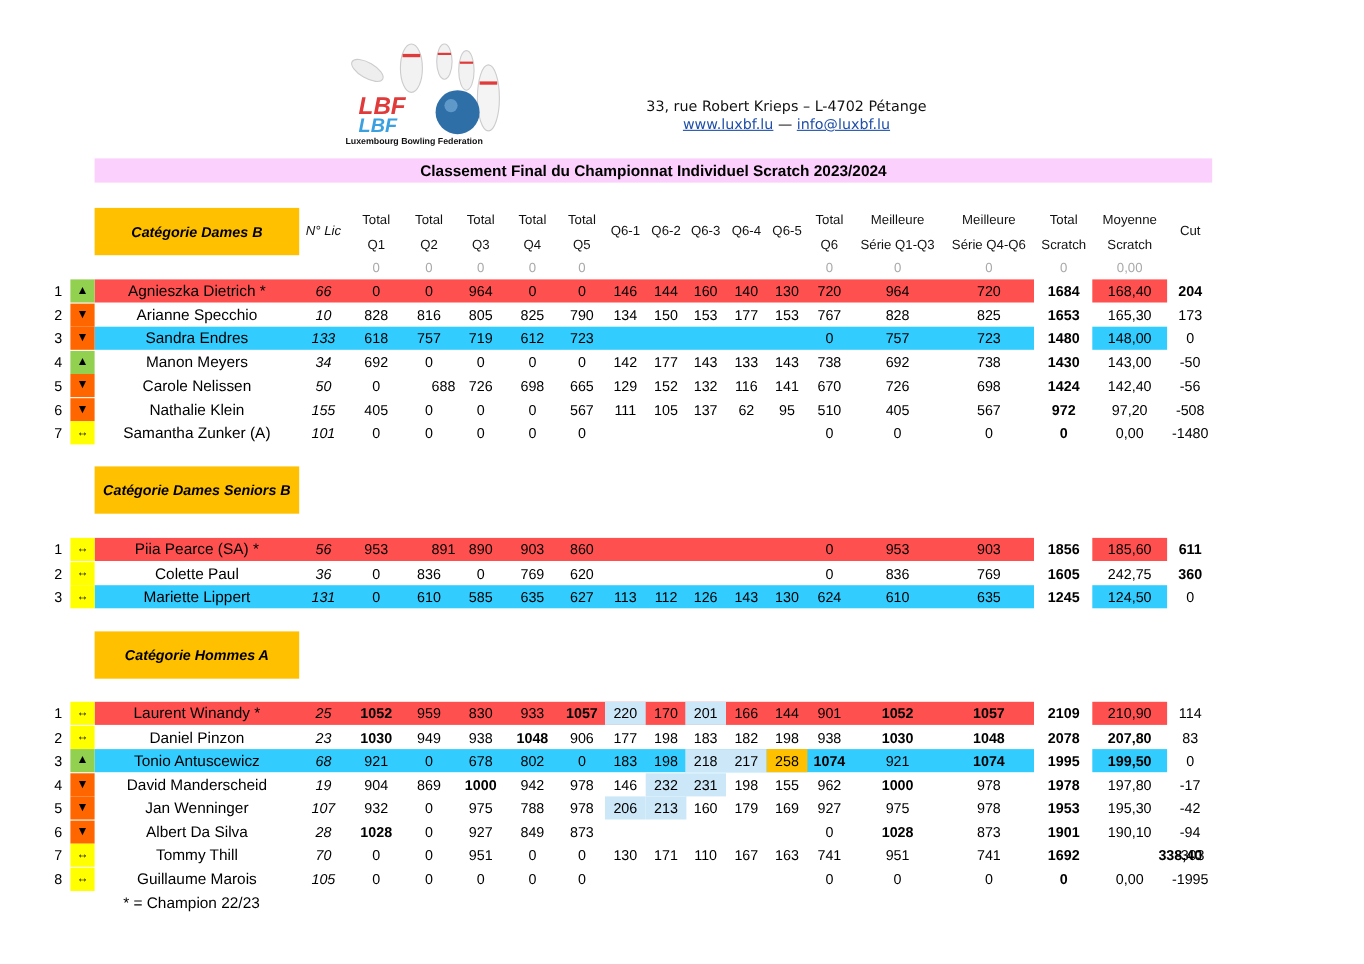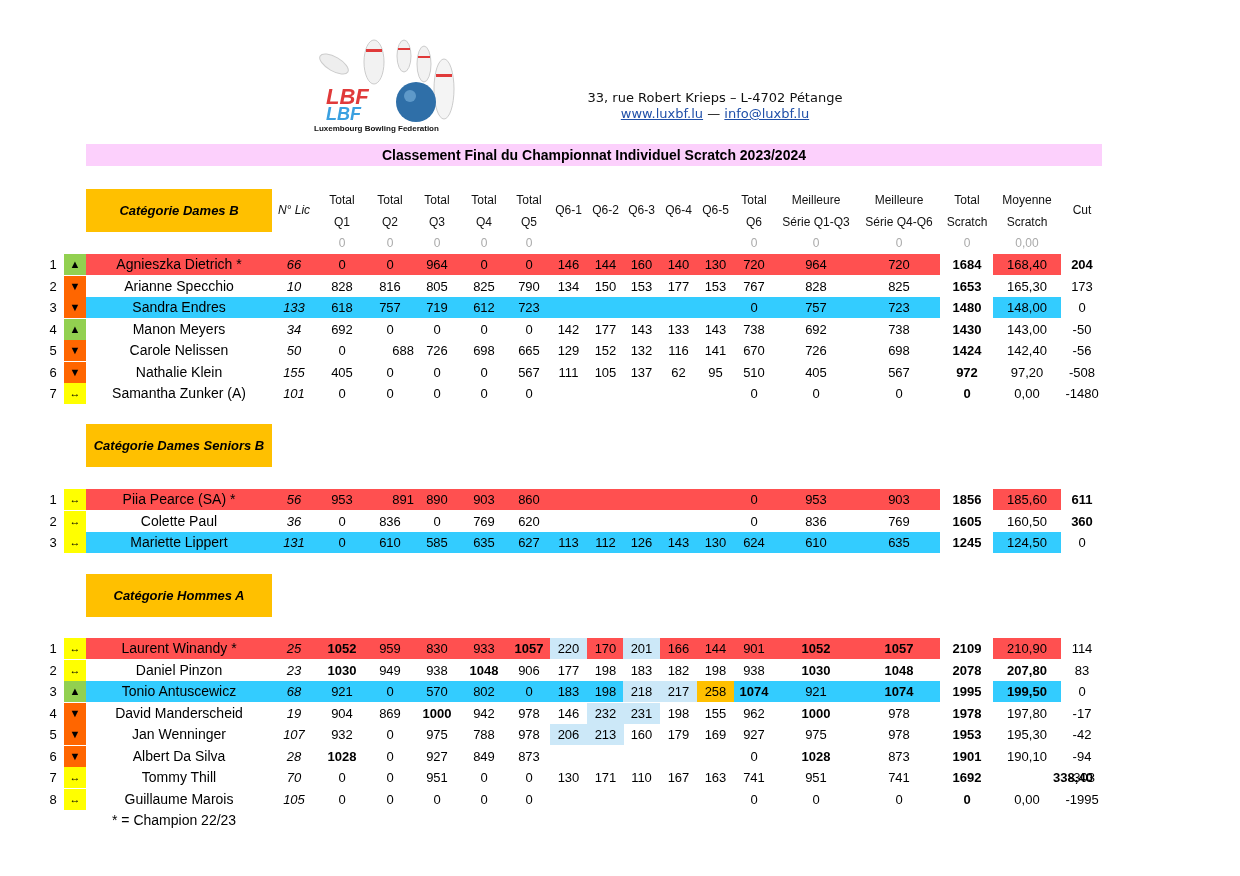--- a/index.html
+++ b/index.html
@@ -336,21 +336,21 @@
       <span class="" style="left: 505px; width: 48px;">620</span>
       <span class="" style="left: 550px; width: 37px;"></span>
       <span class="" style="left: 587px; width: 37px;"></span>
       <span class="" style="left: 623px; width: 37px;"></span>
       <span class="" style="left: 660px; width: 37px;"></span>
       <span class="" style="left: 697px; width: 37px;"></span>
       <span class="" style="left: 734px; width: 40px;">0</span>
       <span class="" style="left: 774px; width: 84px;">836</span>
       <span class="" style="left: 858px; width: 82px;">769</span>
       <span class="b" style="left: 944px; width: 46px;">1605</span>
-      <span class="" style="left: 993px; width: 68px;">160,50</span>
+      <span class="" style="left: 993px; width: 68px;">242,75</span>
       <span class="b" style="left: 1062px; width: 40px;">360</span>
     </div>
     <div class="row" style="top: 532px;">
       <span class="band hl-blue" style="left: 86px; width: 854px;"></span>
       <span class="band hl-blue" style="left: 993px; width: 68px;"></span>
       <span class="rk">3</span>
       <span class="ar a-same">↔</span>
       <span class="nm">Mariette Lippert</span>
       <span class="lic">131</span>
       <span class="" style="left: 318px; width: 48px;">0</span>
@@ -418,21 +418,21 @@
     </div>
     <div class="row" style="top: 681px;">
       <span class="band hl-blue" style="left: 86px; width: 854px;"></span>
       <span class="band hl-blue" style="left: 993px; width: 68px;"></span>
       <span class="rk">3</span>
       <span class="ar a-up">▲</span>
       <span class="nm">Tonio Antuscewicz</span>
       <span class="lic">68</span>
       <span class="" style="left: 318px; width: 48px;">921</span>
       <span class="" style="left: 366px; width: 48px;">0</span>
-      <span class="" style="left: 413px; width: 48px;">570</span>
+      <span class="" style="left: 413px; width: 48px;">678</span>
       <span class="" style="left: 460px; width: 48px;">802</span>
       <span class="" style="left: 505px; width: 48px;">0</span>
       <span class="" style="left: 550px; width: 37px;">183</span>
       <span class="" style="left: 587px; width: 37px;">198</span>
       <span class="hl-lb" style="left: 623px; width: 37px;">218</span>
       <span class="hl-lb" style="left: 660px; width: 37px;">217</span>
       <span class="hl-org" style="left: 697px; width: 37px;">258</span>
       <span class="b" style="left: 734px; width: 40px;">1074</span>
       <span class="" style="left: 774px; width: 84px;">921</span>
       <span class="b" style="left: 858px; width: 82px;">1074</span>

